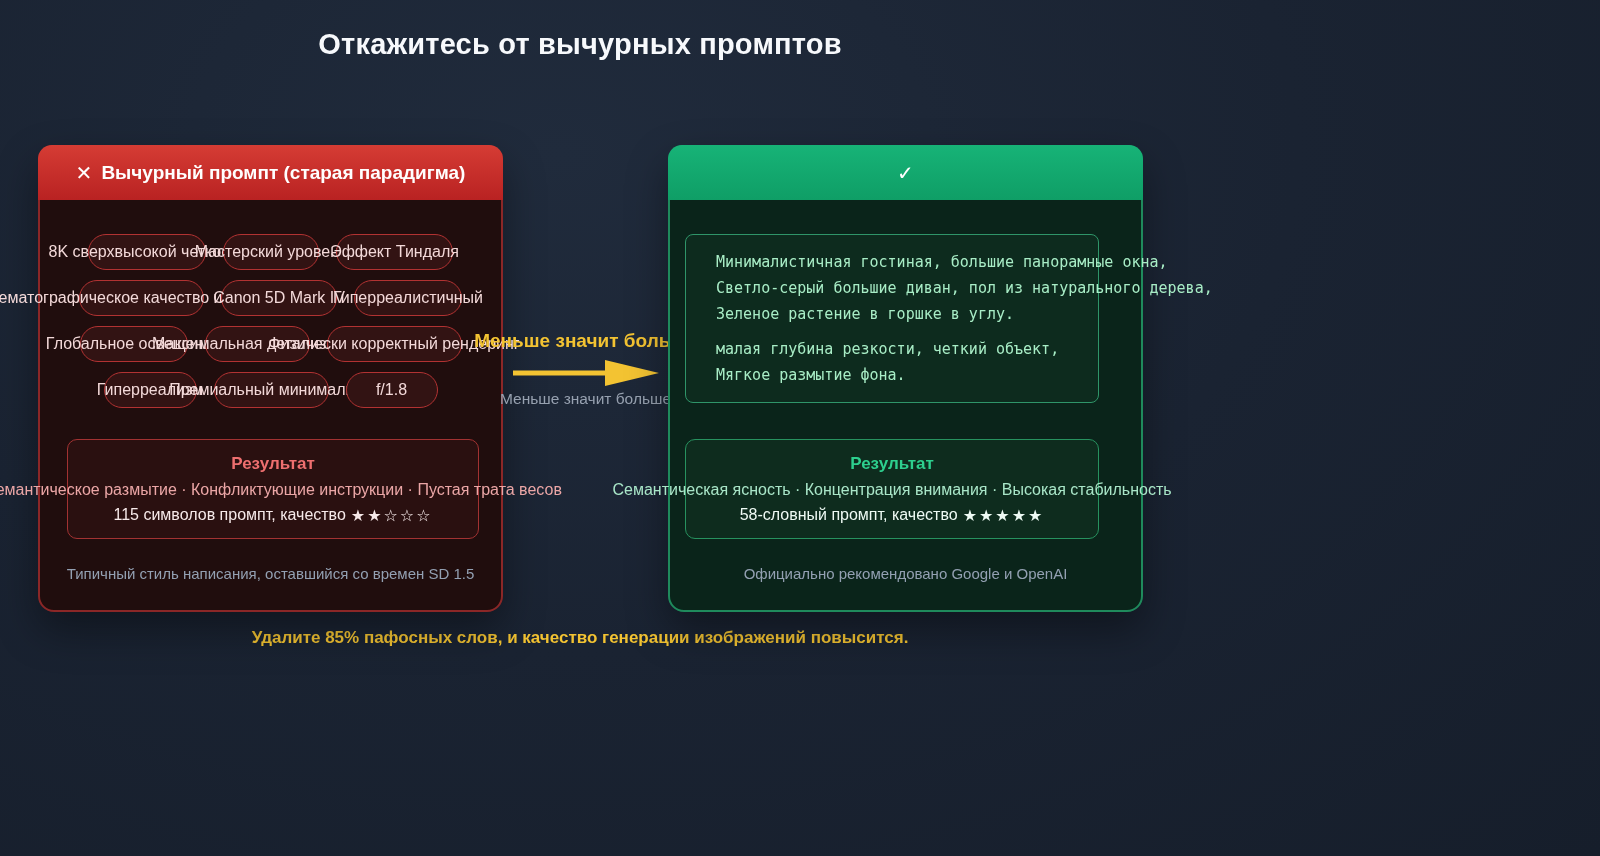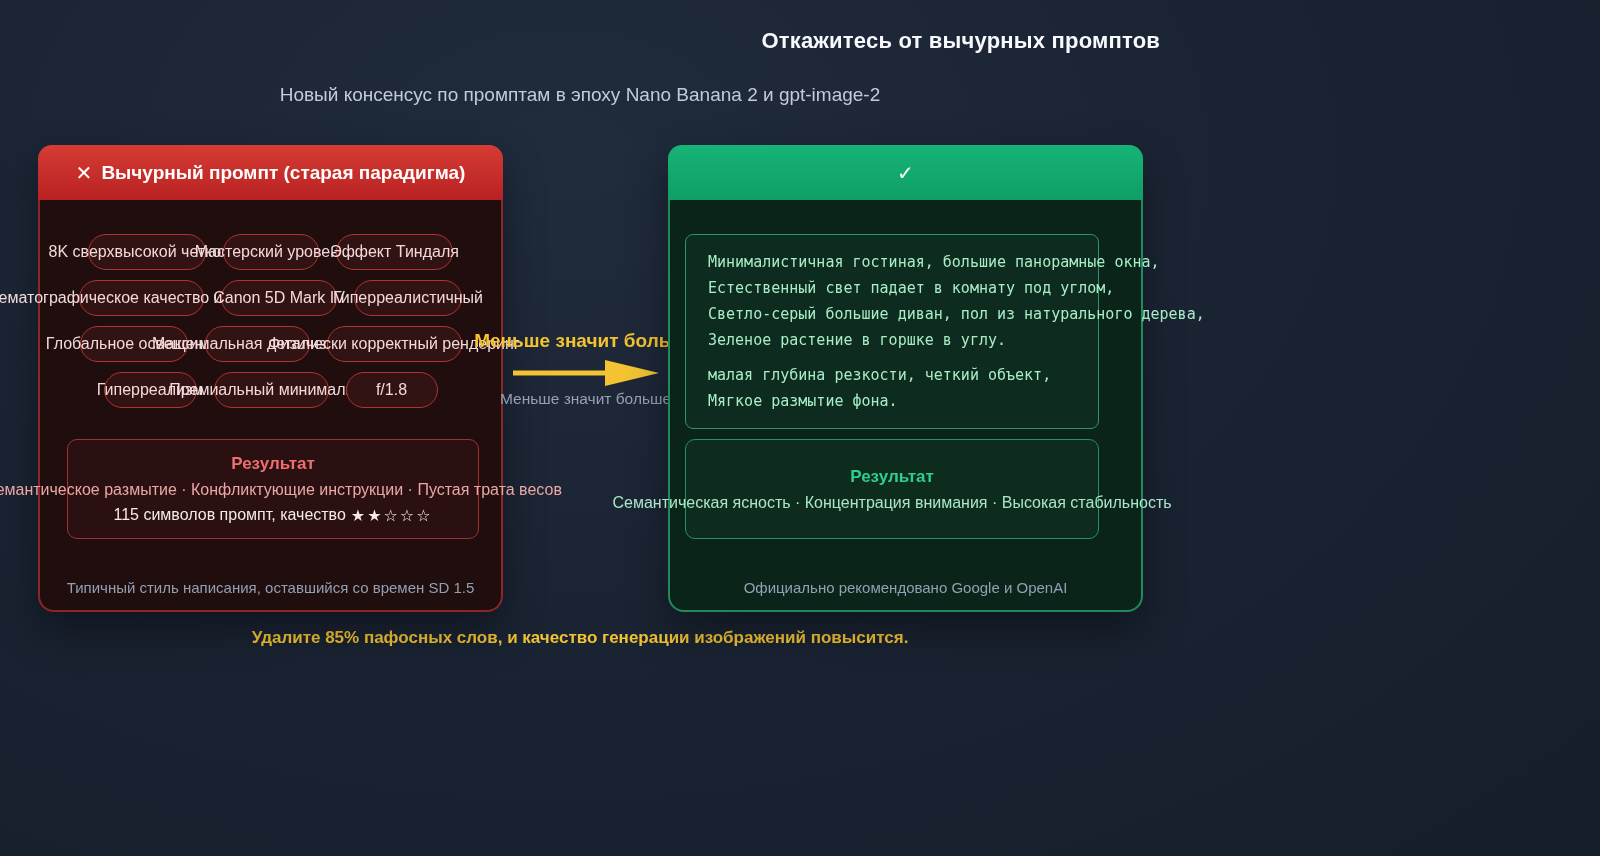--- a/index.html
+++ b/index.html
@@ -3,22 +3,22 @@
 <meta charset="utf-8">
 <style>
   * { margin:0; padding:0; box-sizing:border-box; }
   html,body { background:#161e2b; }
   body { font-family:"Liberation Sans","DejaVu Sans",sans-serif; }
   .stage {
     position:relative; width:1600px; height:856px; overflow:hidden;
     background:radial-gradient(ellipse at 35% 18%, #202b3c 0%, #1a2332 50%, #161e2b 100%);
   }
   .page-title {
-    position:absolute; top:28px; left:0; width:1160px; text-align:right;
-    font-size:22px; font-weight:bold; color:#f7f9fc; letter-spacing:.2px;
+    position:absolute; top:28px; left:0; width:1160px; text-align:center;
+    font-size:29px; font-weight:bold; color:#f7f9fc; letter-spacing:.2px;
   }
   .page-subtitle {
     position:absolute; top:84px; left:0; width:1160px; text-align:center;
     font-size:19px; color:#c4cbd7;
   }
   .card {
     position:absolute; top:145px; height:467px; border-radius:16px;
     box-shadow:0 18px 40px rgba(0,0,0,.38);
   }
   .card.red {
@@ -62,29 +62,29 @@
   .result-issues { display:flex; justify-content:center; width:100%; }
   .result-issues span { white-space:nowrap; font-size:16px; }
   .card.red  .result-issues span { color:#eba6a6; }
   .card.green .result-issues span { color:#a9e6c8; }
   .result-quality { display:flex; justify-content:center; gap:5px; font-size:16px; white-space:nowrap; }
   .card.red  .result-quality { color:#f6e9e9; }
   .card.green .result-quality { color:#eefaf4; }
   .stars { letter-spacing:2px; }
 
   .card-footer {
-    position:absolute; top:432px; left:0; right:0; text-align:center;
+    position:absolute; top:418px; left:0; right:0; text-align:center;
     font-size:15px; color:#93a0b2;
   }
 
   
   .code-box {
     position:absolute; top:87px; left:15px; width:414px;
     background:#0d2b1e; border:1px solid #2f9569; border-radius:8px;
-    padding:14px 22px;
+    padding:14px 30px;
   }
   .code-line {
     font-family:"DejaVu Sans Mono",monospace; font-size:15px; line-height:26px;
     color:#a8edc6; white-space:nowrap;
   }
   .code-line.para-break { margin-top:9px; }
 
   
   .center-note {
     position:absolute; left:503px; top:330px; width:165px; z-index:2;
@@ -100,21 +100,20 @@
     position:absolute; top:628px; left:0; width:1160px; text-align:center;
     font-size:17px; font-weight:bold; color:#f3c332;
   }
 </style>
 </head>
 <body>
 
 <div class="stage">
 
   <h1 class="page-title">Откажитесь от вычурных промптов</h1>
-  <p class="page-subtitle">Новый консенсус по промптам в эпоху Nano Banana 2 и gpt-image-2</p>
 
   <section class="card red">
     <header class="card-header">
       <span class="hdr-icon">✕</span>
       <span>Вычурный промпт (старая парадигма)</span>
     </header>
 
     <div class="tags">
       <div class="tag-row">
         <div class="pill" style="width:118px">
@@ -189,32 +188,35 @@
       </div>
   </div>
 
   <section class="card green">
     <header class="card-header">
       <span class="hdr-icon">✓</span>
     </header>
 
     <div class="code-box">
       <div class="code-line">Минималистичная гостиная, большие панорамные окна,</div>
-      <div class="code-line">Естественный свет падает в комнату под углом,</div>
       <div class="code-line">Светло-серый большие диван, пол из натурального дерева,</div>
       <div class="code-line">Зеленое растение в горшке в углу.</div>
       <div class="code-line para-break">малая глубина резкости, четкий объект,</div>
       <div class="code-line">Мягкое размытие фона.</div>
     </div>
 
     <div class="result-box">
       <div class="result-title">Результат</div>
       <div class="result-issues">
           <span>Семантическая ясность · Концентрация внимания · Высокая стабильность</span>
         </div>
+      <div class="result-quality">
+        <span>58-словный промпт, качество</span>
+        <span class="stars">★★★★★</span>
+      </div>
     </div>
 
     <div class="card-footer">Официально рекомендовано Google и OpenAI</div>
   </section>
 
   <div class="bottom-note">Удалите 85% пафосных слов, и качество генерации изображений повысится.</div>
 
 </div>
 
 </body></html>

